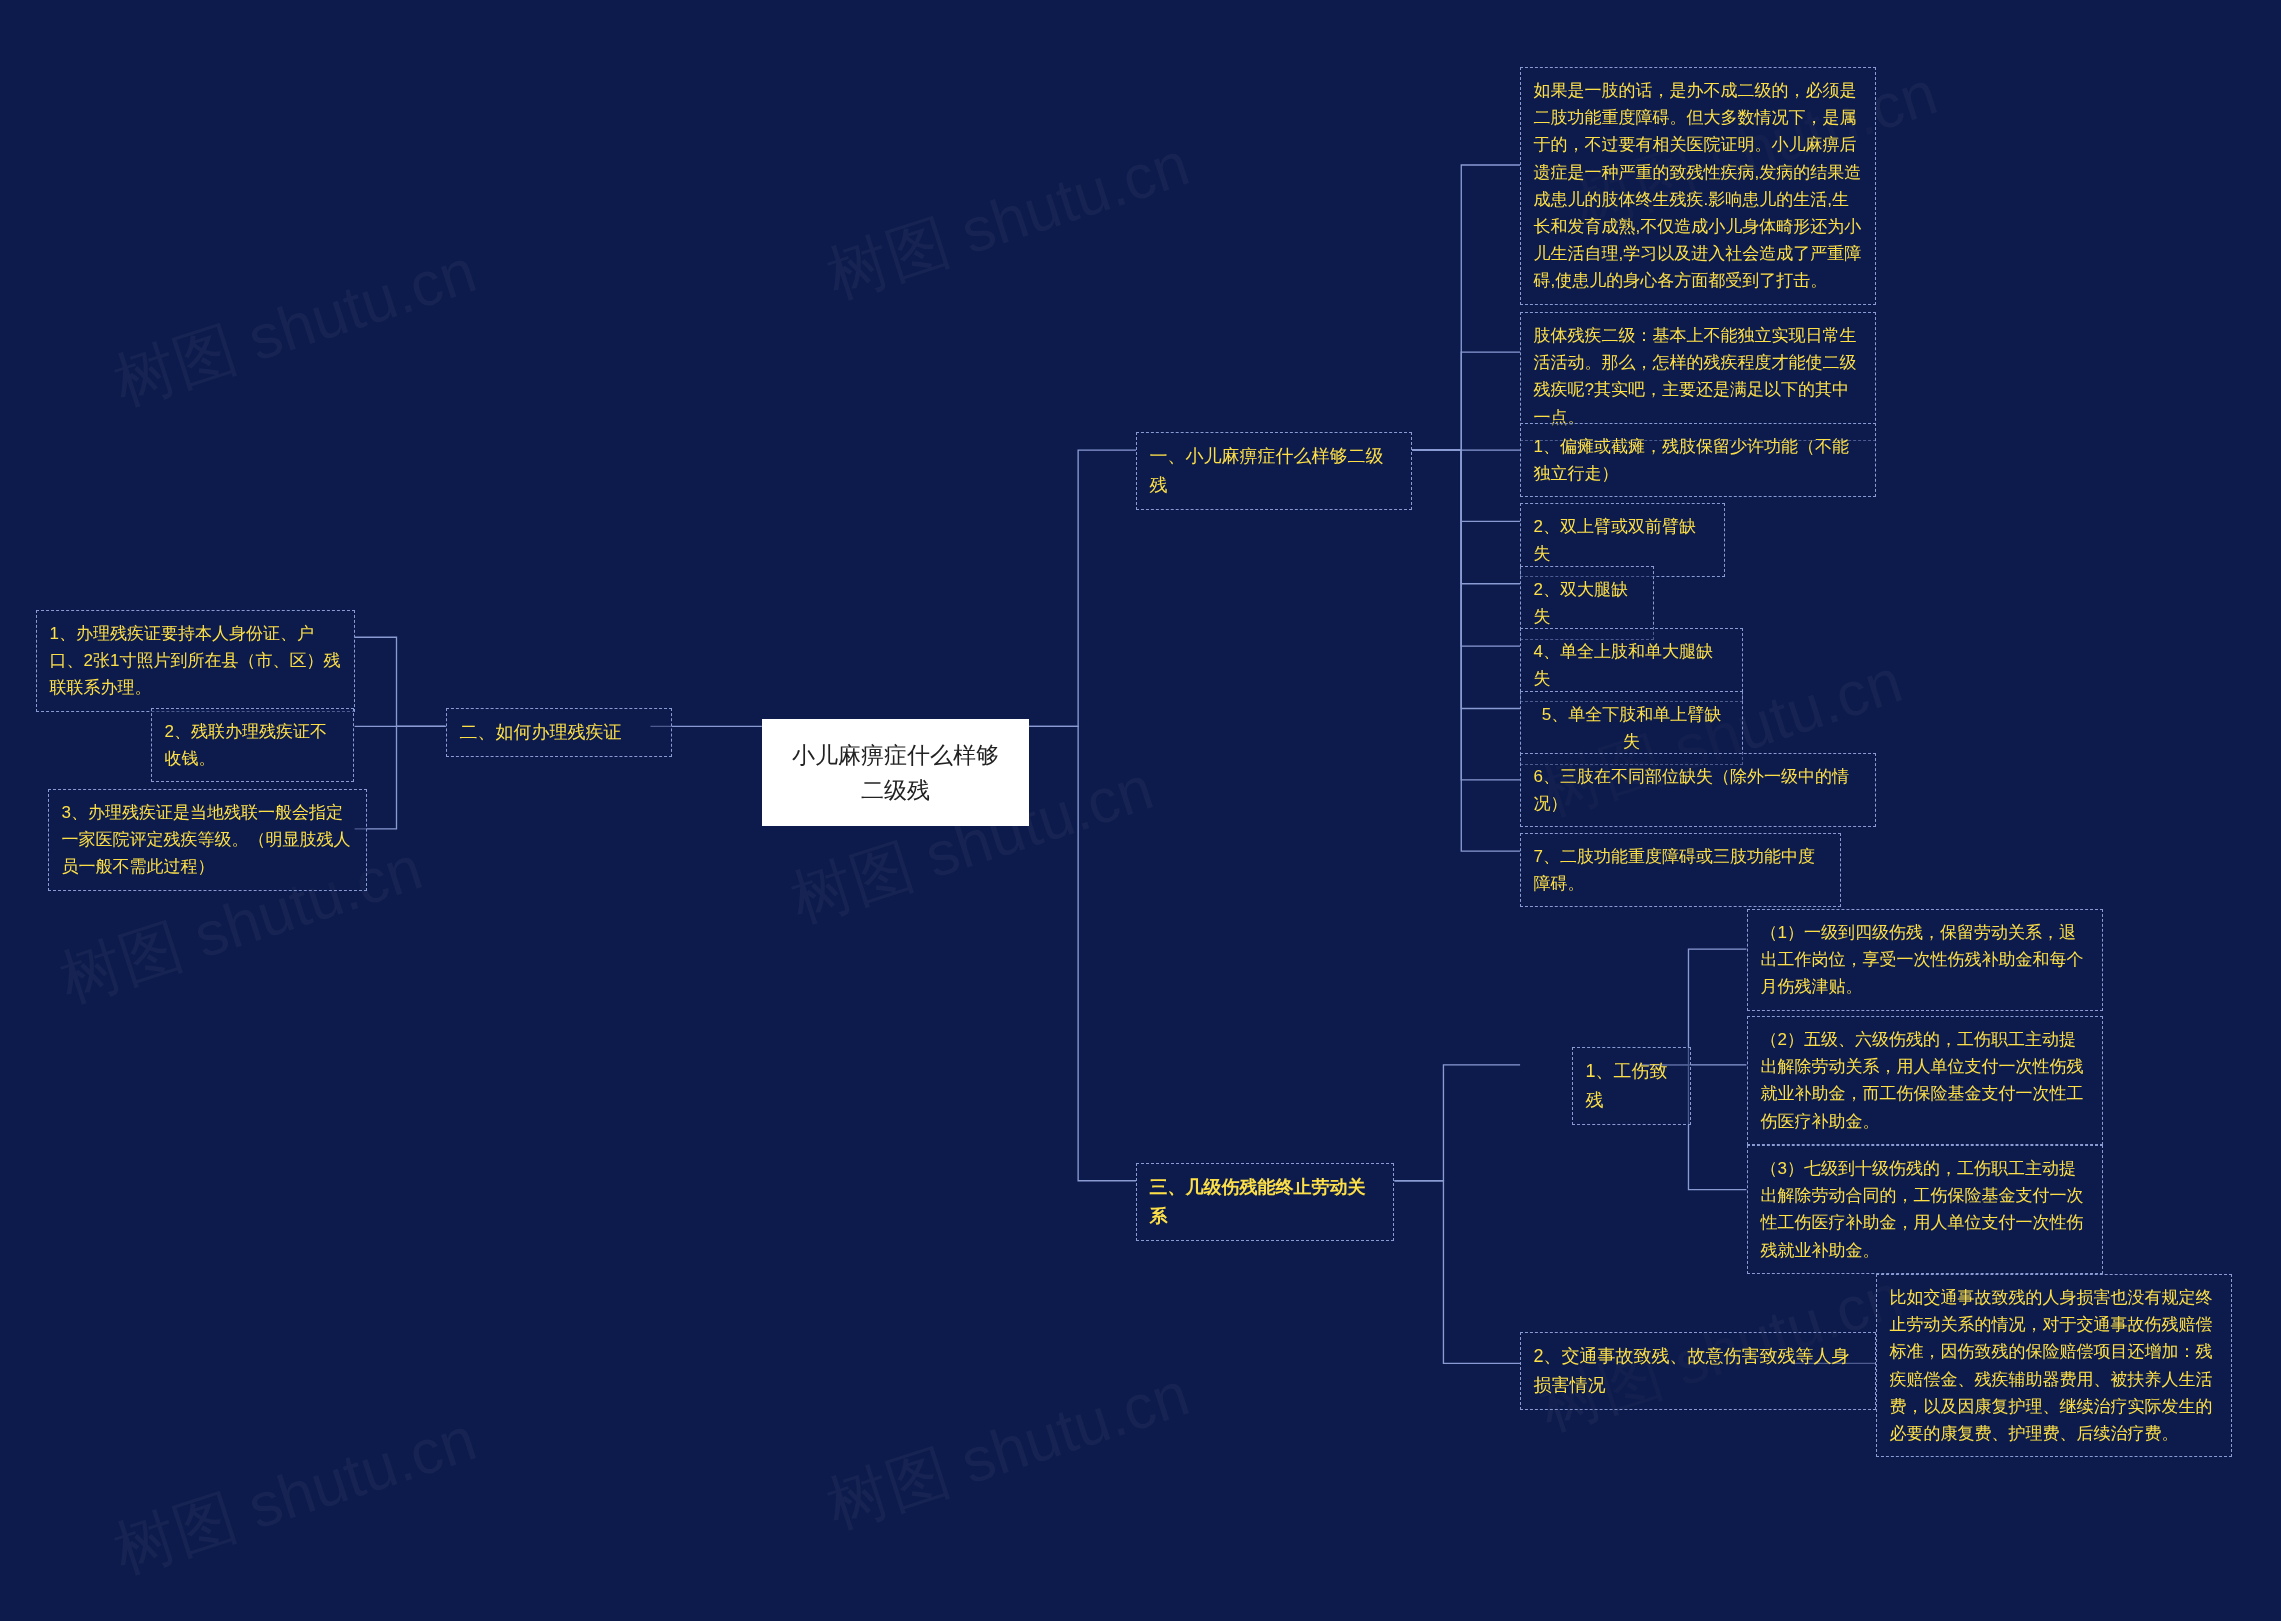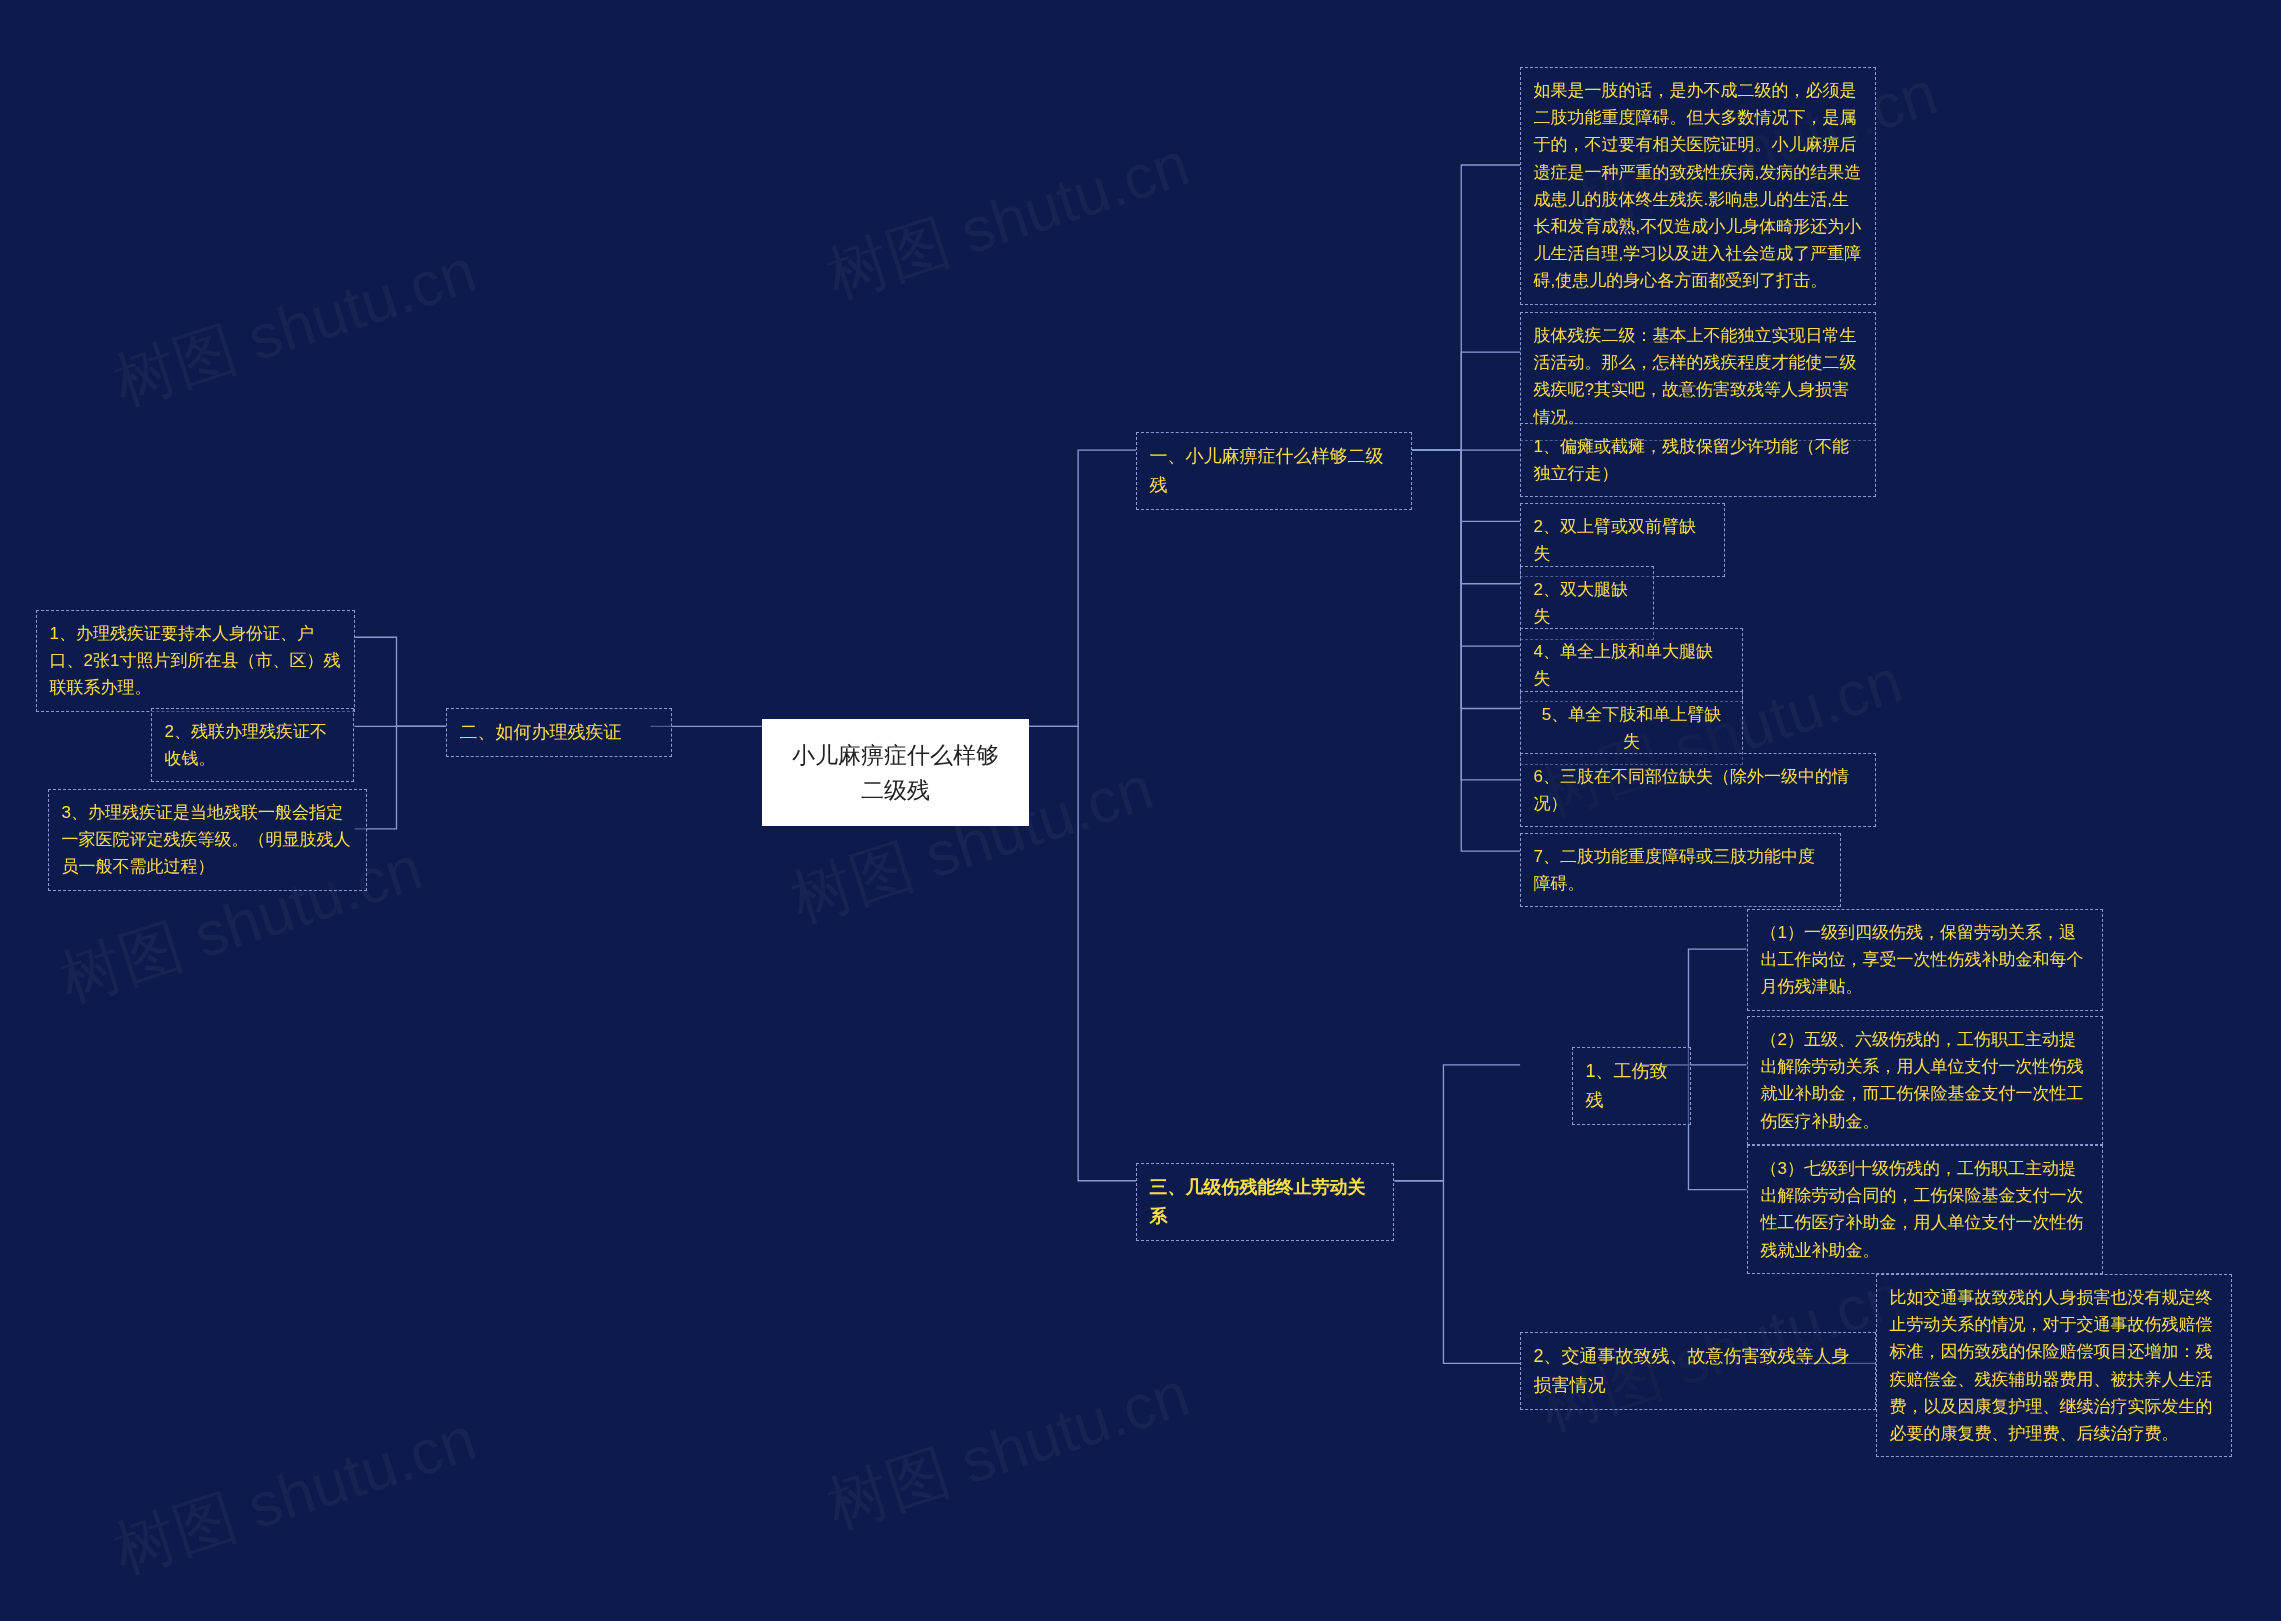--- a/index.html
+++ b/index.html
@@ -102,21 +102,21 @@
   <path d="M1840 1195 L1895 1195 L1895 1335 L1960 1335"></path>
 
   <path d="M2105 1530 L2010 1530"></path>
 </svg>
 
 <div class="root" style="left:762px; top:691px; width:267px;">小儿麻痹症什么样够二级残</div>
 
 <div class="node" style="left:1136px; top:432px; width:276px;">一、小儿麻痹症什么样够二级残</div>
 
 <div class="node leaf" style="left:1520px; top:67px; width:356px;">如果是一肢的话，是办不成二级的，必须是二肢功能重度障碍。但大多数情况下，是属于的，不过要有相关医院证明。小儿麻痹后遗症是一种严重的致残性疾病,发病的结果造成患儿的肢体终生残疾.影响患儿的生活,生长和发育成熟,不仅造成小儿身体畸形还为小儿生活自理,学习以及进入社会造成了严重障碍,使患儿的身心各方面都受到了打击。</div>
-<div class="node leaf" style="left:1520px; top:312px; width:356px;">肢体残疾二级：基本上不能独立实现日常生活活动。那么，怎样的残疾程度才能使二级残疾呢?其实吧，故意伤害致残等人身损害情况。</div>
+<div class="node leaf" style="left:1520px; top:312px; width:356px;">肢体残疾二级：基本上不能独立实现日常生活活动。那么，怎样的残疾程度才能使二级残疾呢?其实吧，主要还是满足以下的其中一点。</div>
 <div class="node leaf" style="left:1520px; top:423px; width:356px;">1、偏瘫或截瘫，残肢保留少许功能（不能独立行走）</div>
 <div class="node leaf" style="left:1520px; top:503px; width:205px;">2、双上臂或双前臂缺失</div>
 <div class="node leaf" style="left:1520px; top:566px; width:134px;">2、双大腿缺失</div>
 <div class="node leaf" style="left:1520px; top:628px; width:223px;">4、单全上肢和单大腿缺失</div>
 <div class="node leaf" style="left:1520px; top:691px; width:223px;text-align:center;">5、单全下肢和单上臂缺失</div>
 <div class="node leaf" style="left:1520px; top:753px; width:356px;">6、三肢在不同部位缺失（除外一级中的情况）</div>
 <div class="node leaf" style="left:1520px; top:833px; width:321px;">7、二肢功能重度障碍或三肢功能中度障碍。</div>
 
 <div class="node" style="left:446px; top:708px; width:226px;">二、如何办理残疾证</div>
 

